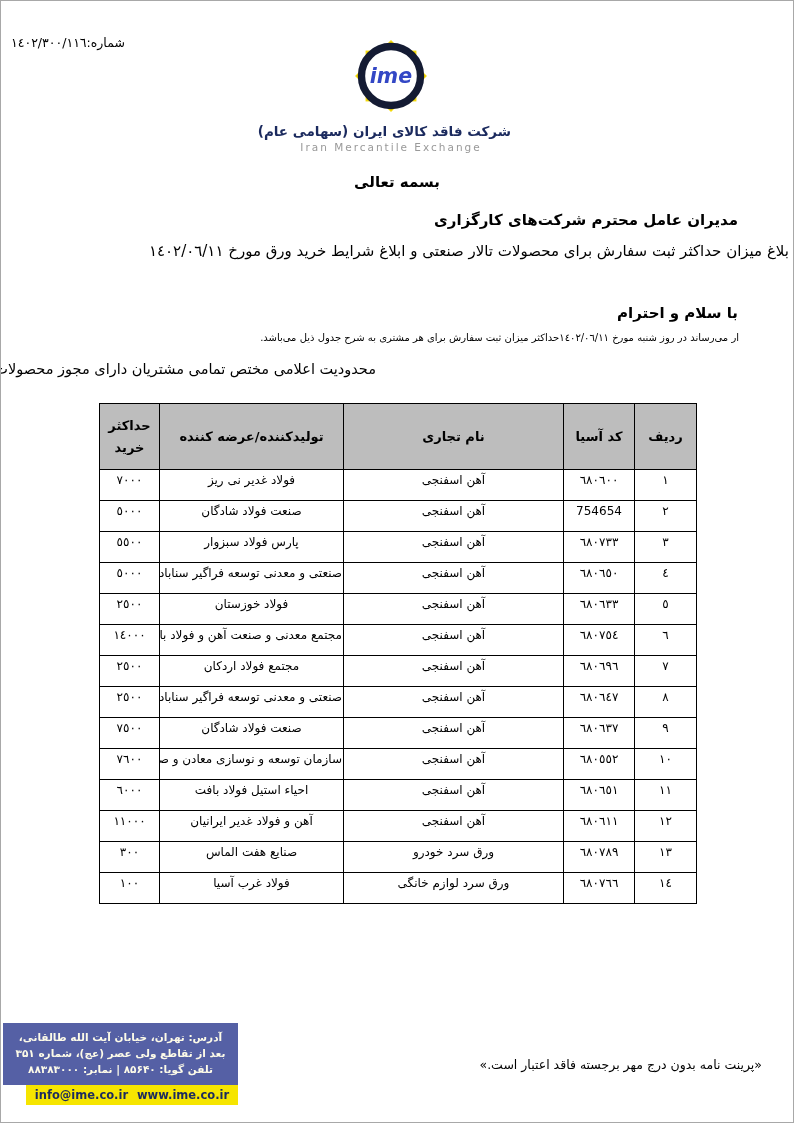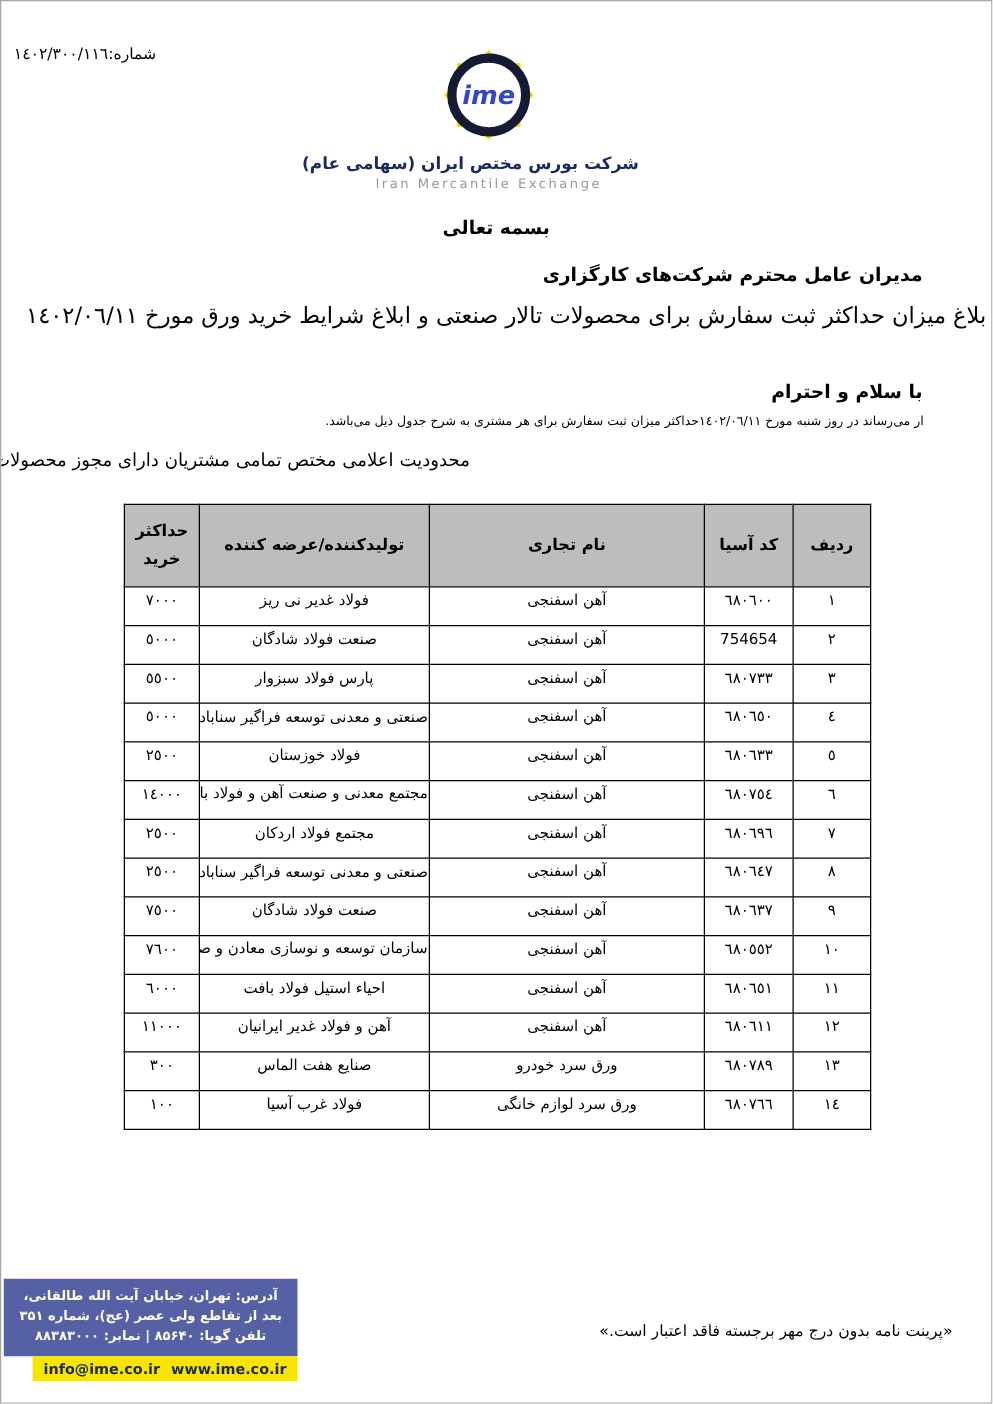--- a/index.html
+++ b/index.html
@@ -39,21 +39,21 @@
   .basmala{
     position:absolute;top:172px;left:0;width:100%;
     text-align:center;font-weight:bold;font-size:15px;direction:rtl;
   }
   .recipient{
     position:absolute;top:210px;right:55px;
     font-weight:bold;font-size:15px;direction:rtl;white-space:nowrap;
   }
   .subject{
     position:absolute;top:241px;right:4px;
-    font-size:18px;direction:rtl;white-space:nowrap;
+    font-size:15px;direction:rtl;white-space:nowrap;
   }
   .salutation{
     position:absolute;top:303px;right:55px;
     font-weight:bold;font-size:15px;direction:rtl;white-space:nowrap;
   }
   .body-line1{
     position:absolute;top:331px;right:54px;
     font-size:10px;direction:rtl;white-space:nowrap;
   }
   .body-line2{
@@ -117,21 +117,21 @@
     <div>شماره:١٤٠٢/٣٠٠/١١٦</div>
   </div>
 
   <div class="logo">
     <svg class="emblem" viewBox="0 0 100 100">
       <rect x="19" y="19" width="62" height="62" fill="#f4d90a" transform="rotate(45 50 50)"></rect>
       <rect x="19" y="19" width="62" height="62" fill="#f4d90a"></rect>
       <circle cx="50" cy="50" r="36" fill="#ffffff" stroke="#141b33" stroke-width="9"></circle>
       <text x="50" y="59" text-anchor="middle" font-family="DejaVu Sans, sans-serif" font-size="25" font-weight="bold" font-style="italic" fill="#3347c5">ime</text>
     </svg>
-    <div class="fa-name">شرکت بورس مختص ایران (سهامی عام)</div>
+    <div class="fa-name">شرکت فاقد کالای ایران (سهامی عام)</div>
     <div class="en-name">Iran Mercantile Exchange</div>
   </div>
 
   <div class="basmala">بسمه تعالی</div>
   <div class="recipient">مدیران عامل محترم شرکت‌های کارگزاری</div>
   <div class="subject">بلاغ میزان حداکثر ثبت سفارش برای محصولات تالار صنعتی و ابلاغ شرایط خرید ورق مورخ ١٤٠٢/٠٦/١١</div>
   <div class="salutation">با سلام و احترام</div>
   <div class="body-line1">ار می‌رساند در روز شنبه مورخ ١٤٠٢/٠٦/١١حداکثر میزان ثبت سفارش برای هر مشتری به شرح جدول ذیل می‌باشد.</div>
   <div class="body-line2">محدودیت اعلامی مختص تمامی مشتریان دارای مجوز محصولات است.</div>
 

